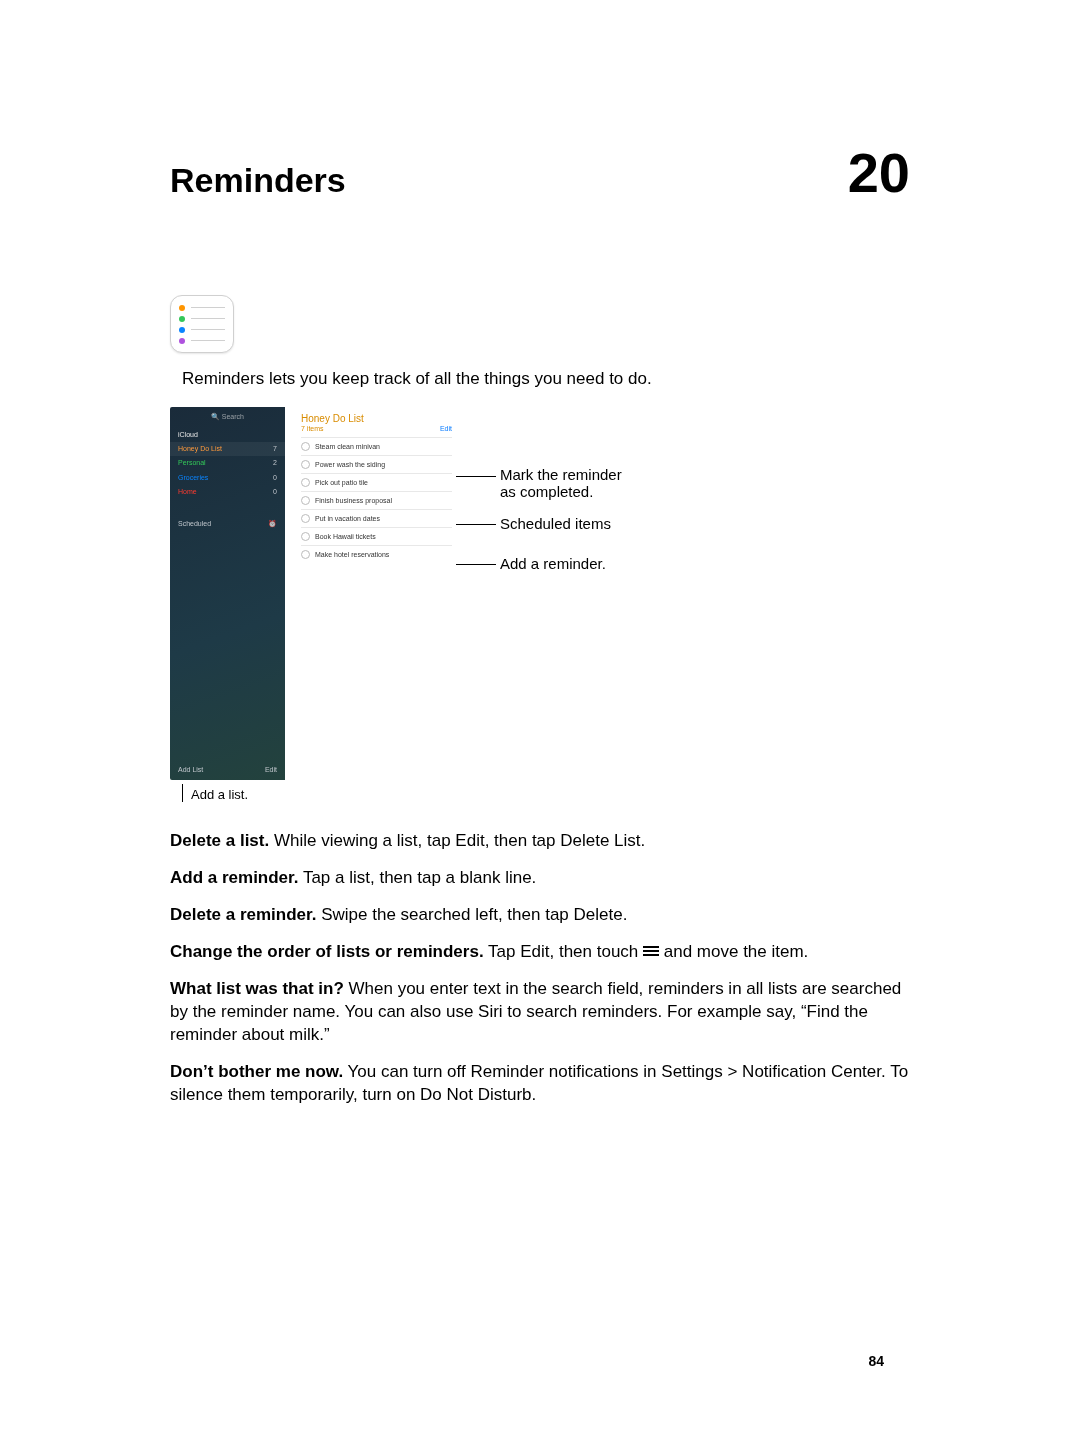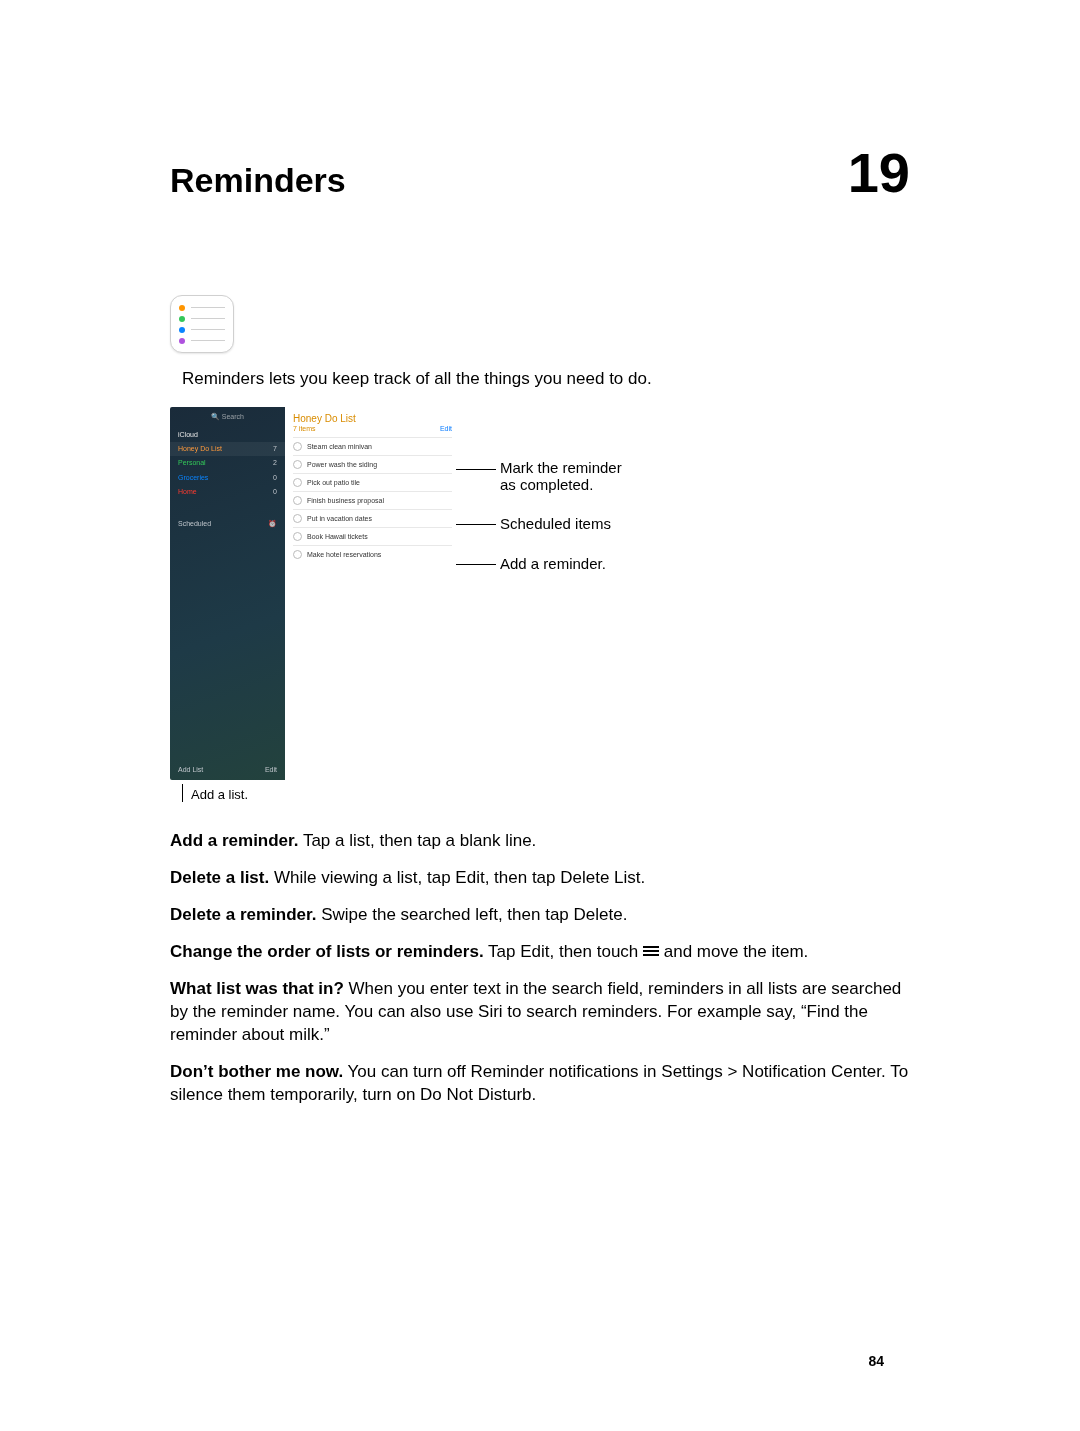--- a/index.html
+++ b/index.html
@@ -57,20 +57,21 @@
   .mock-row { display:flex; align-items:flex-start; gap:0; margin-bottom: 8px;}
   .ipad {
     width: 290px;
     height: 373px;
     border-radius: 2px;
     overflow: hidden;
     display:flex;
     font-size: 8px;
     line-height: 1.2;
     position: relative;
+    gap: 8px;
   }
   .sidebar {
     width: 115px;
     background: linear-gradient(160deg,#1a2b3a 0%, #1e3a47 60%, #23423d 100%);
     color:#c0c6cc;
     display:flex;
     flex-direction:column;
     box-sizing:border-box;
     padding: 6px 0 0 0;
     position:relative;
@@ -121,21 +122,21 @@
     width: 200px;
     font-size:15px;
     color:#000;
   }
   .callout { position:absolute; left:40px; white-space:nowrap;}
   .callout .lead {
     position:absolute;
     height:1px; background:#000;
     right:100%; margin-right:4px;
   }
-  .cl1 { top:52px;}  .cl1 .lead{ width:40px; top:10px;}
+  .cl1 { top:59px;}  .cl1 .lead{ width:40px; top:10px;}
   .cl2 { top:108px;} .cl2 .lead{ width:40px; top:9px;}
   .cl3 { top:148px;} .cl3 .lead{ width:40px; top:9px;}
 
   .add-list-callout {
     margin-left: 12px;
     border-left:1px solid #000;
     padding-left:8px;
     height:18px;
     display:flex; align-items:flex-end;
     font-size:13px;
@@ -169,21 +170,21 @@
     font-size:14px; font-weight:700;
   }
 </style>
 </head>
 <body>
 
 <div class="page">
 
   <div class="heading-row">
     <div class="chapter-title">Reminders</div>
-    <div class="chapter-number">19</div>
+    <div class="chapter-number">20</div>
   </div>
 
   <div class="app-icon">
     <div class="row">
         <div class="dot" style="background:#ff9500"></div>
         <div class="line"></div>
       </div>
     <div class="row">
         <div class="dot" style="background:#34c759"></div>
         <div class="line"></div>
@@ -282,22 +283,22 @@
         <span>Add a reminder.</span>
       </div>
     </div>
   </div>
 
   <div class="add-list-callout">
     <span>Add a list.</span>
   </div>
 
   <div class="body-text">
+    <p><strong>Delete a list.</strong><span> While viewing a list, tap Edit, then tap Delete List.</span></p>
     <p><strong>Add a reminder.</strong><span> Tap a list, then tap a blank line.</span></p>
-    <p><strong>Delete a list.</strong><span> While viewing a list, tap Edit, then tap Delete List.</span></p>
     <p><strong>Delete a reminder.</strong><span> Swipe the searched left, then tap Delete.</span></p>
     <p>
       <strong>Change the order of lists or reminders.</strong><span> Tap Edit, then touch </span><span class="menu-glyph"><span></span><span></span><span></span></span><span> and move the item.</span>
     </p>
     <p><strong>What list was that in?</strong><span> When you enter text in the search field, reminders in all lists are searched by the reminder name. You can also use Siri to search reminders. For example say, “Find the reminder about milk.”</span></p>
     <p><strong>Don’t bother me now.</strong><span> You can turn off Reminder notifications in Settings &gt; Notification Center. To silence them temporarily, turn on Do Not Disturb.</span></p>
   </div>
 
   <div class="page-number">84</div>
 </div>

